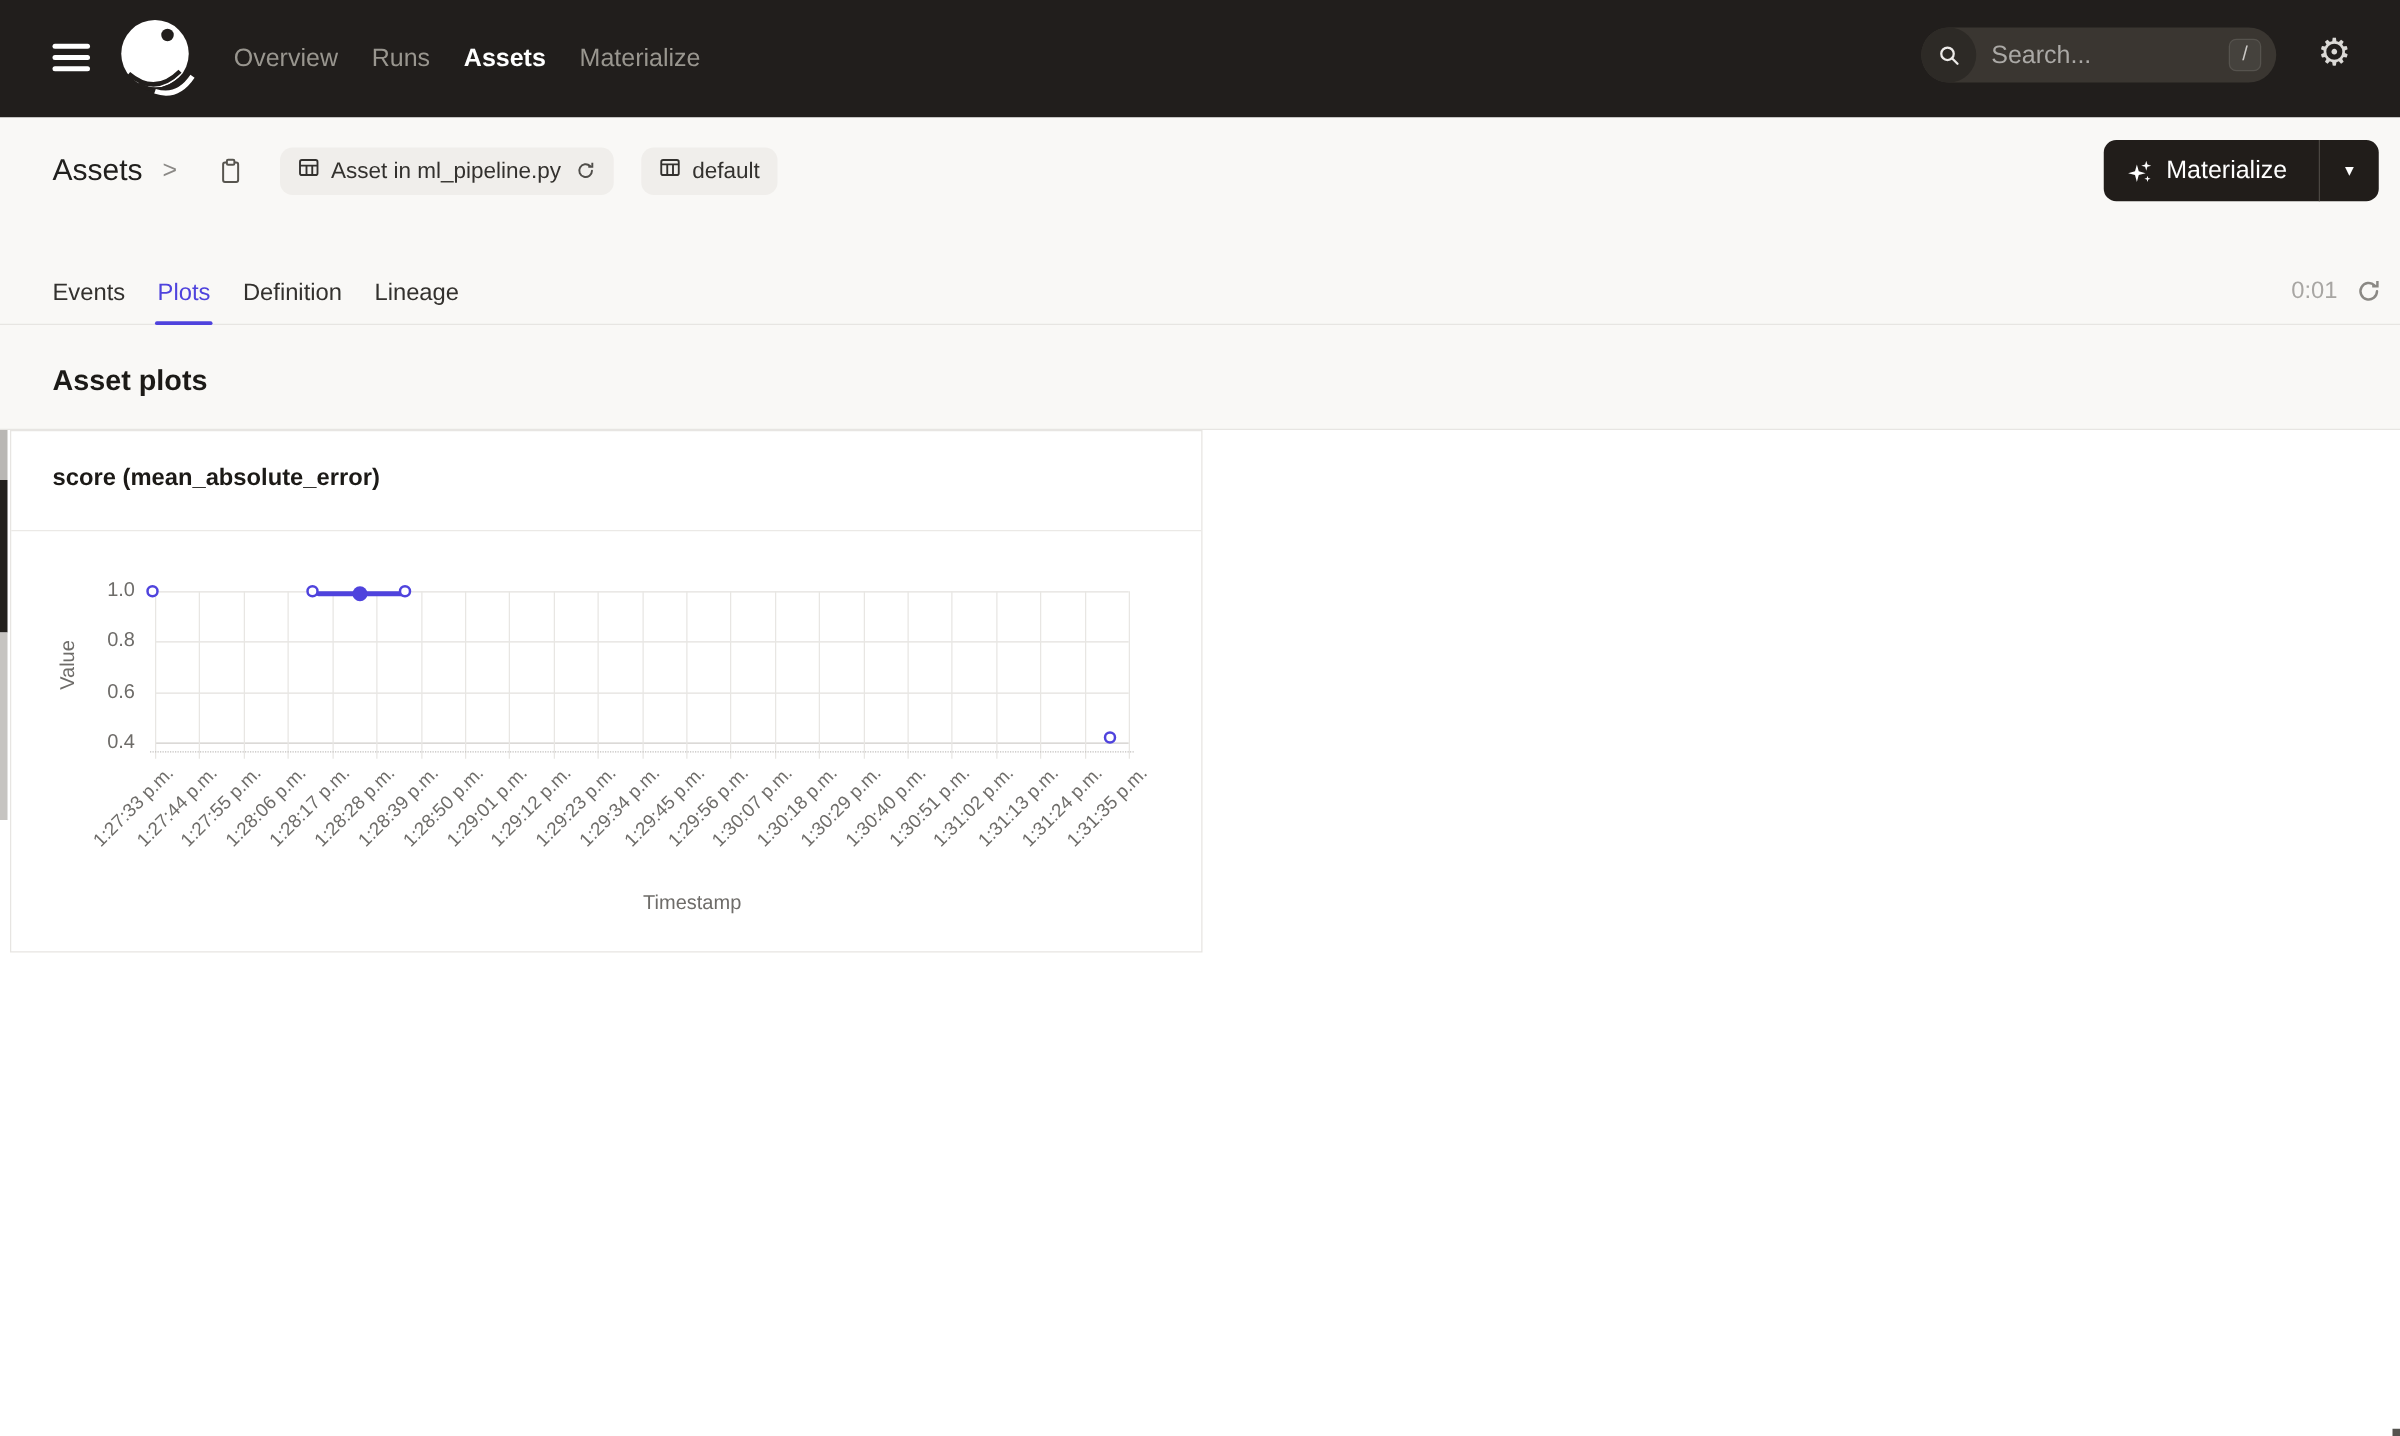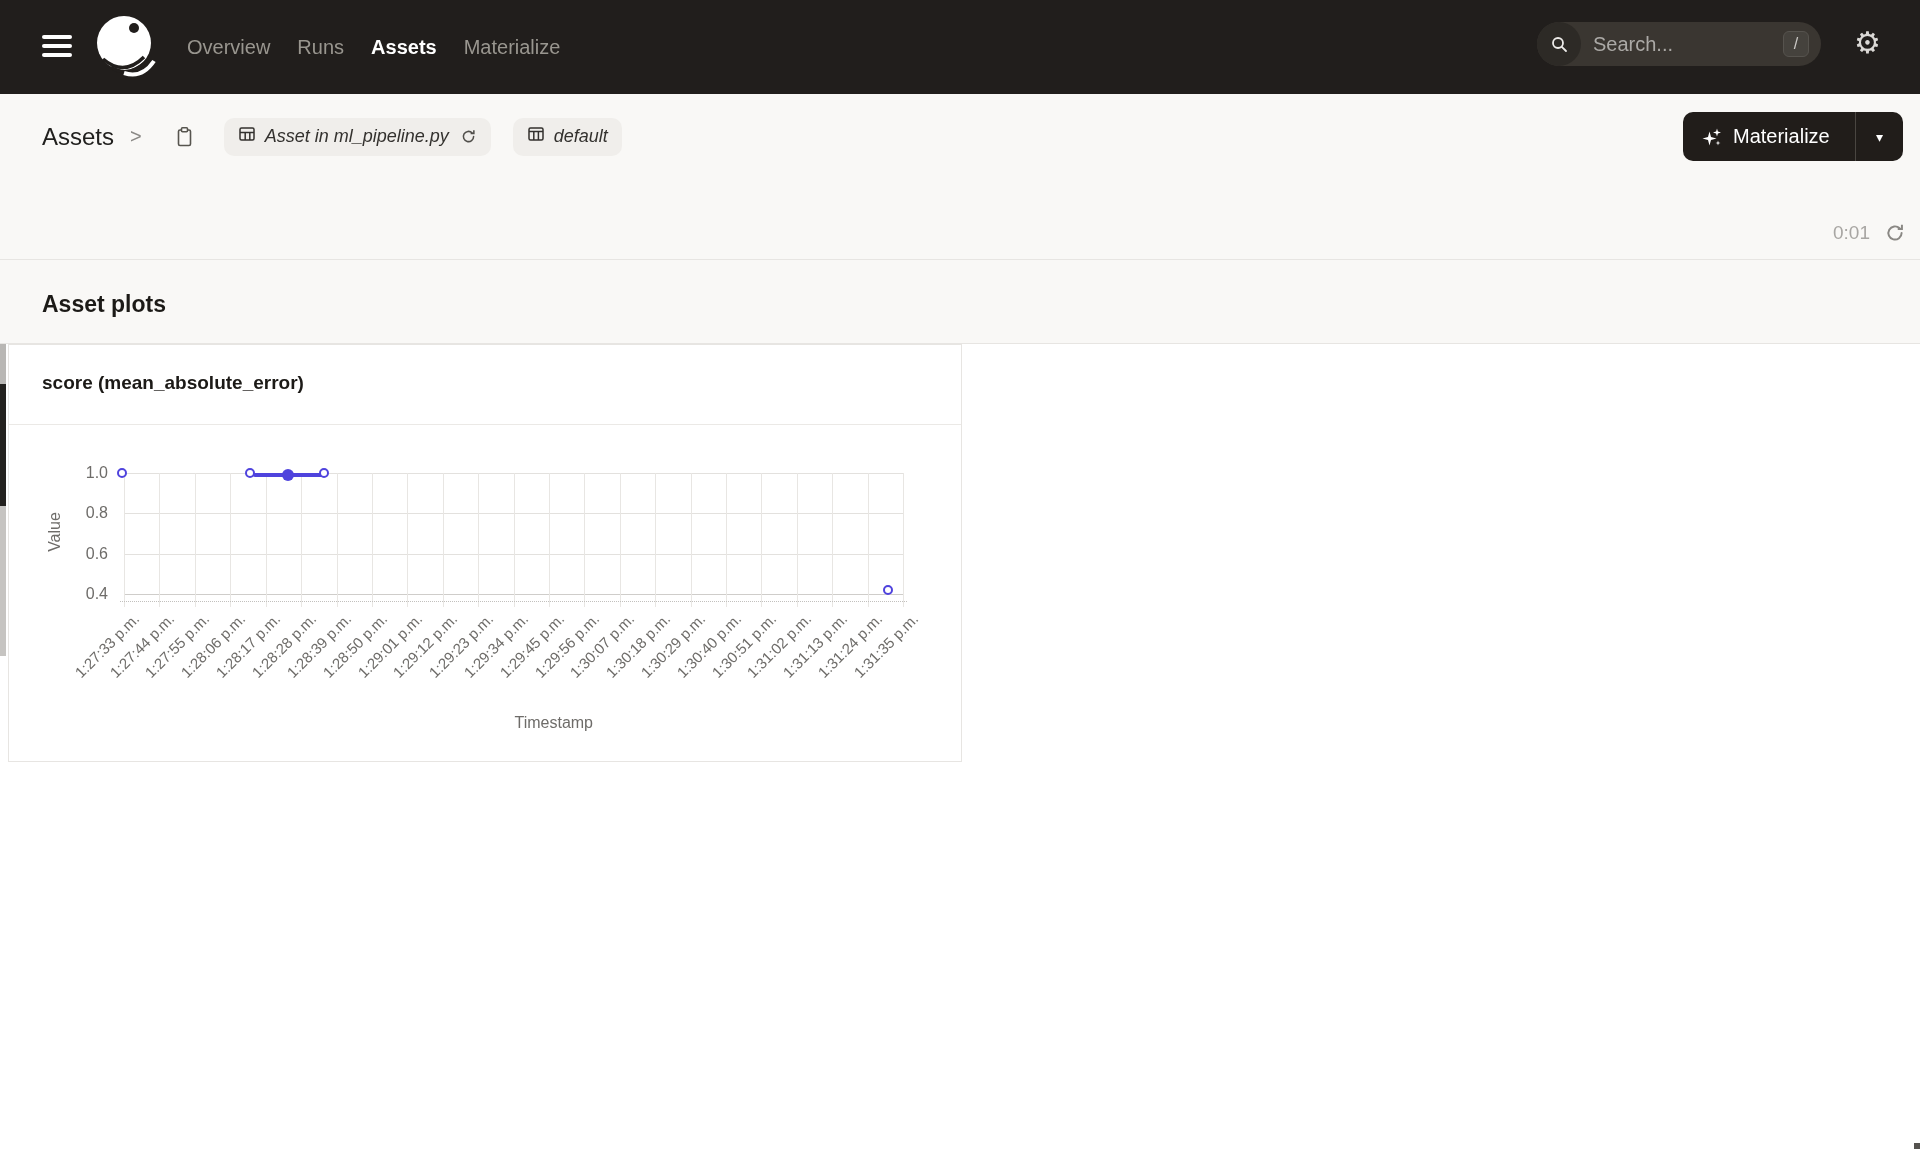--- a/index.html
+++ b/index.html
@@ -28,21 +28,21 @@
 
   
   #header-band{position:absolute;left:0;top:94px;width:1920px;height:250px;background:var(--header_band_bg,#F9F8F6);}
   .hline{position:absolute;left:0;width:1920px;height:1px;background:var(--border,#E7E5E2);}
 
   #breadcrumb-row{position:absolute;left:42px;top:112px;height:49px;display:flex;align-items:center;}
   #breadcrumb-root{font-size:24px;color:#21201E;cursor:pointer;}
   #breadcrumb-sep{font-size:20px;color:#8B8986;margin:0 16px;}
   #page-title{font-size:25px;font-weight:bold;color:var(--text_dark,#1C1A17);}
   #copy-btn{margin-left:16px;display:flex;align-items:center;cursor:pointer;}
-  #header-tags{display:flex;align-items:center;gap:22px;margin-left:30px;font-style:italic;}
+  #header-tags{display:flex;align-items:center;gap:22px;margin-left:30px;}
   .tag{height:38px;border-radius:10px;background:var(--tag_bg,#F0EEEB);display:flex;align-items:center;
        gap:9px;padding:0 14px;font-size:18px;color:#33312E;cursor:pointer;white-space:nowrap;}
   .tag svg{flex:0 0 auto;}
 
   #materialize-wrap{position:absolute;left:1683px;top:112px;width:220px;height:49px;border-radius:10px;
                     background:var(--materialize_bg,#211D1A);display:flex;color:#fff;}
   #materialize-main{display:flex;align-items:center;gap:10px;padding-left:18px;width:172px;height:100%;cursor:pointer;}
   #materialize-label{font-size:20px;font-weight:500;color:#fff;}
   #materialize-divider{width:1px;height:100%;background:#4A4641;}
   #materialize-caret{width:47px;height:100%;display:flex;align-items:center;justify-content:center;
@@ -174,20 +174,35 @@
         <path d="M17 14.5 L17.6 16.4 L19.5 17 L17.6 17.6 L17 19.5 L16.4 17.6 L14.5 17 L16.4 16.4 Z" fill="#ffffff"></path>
       </svg>
       <span id="materialize-label">Materialize</span>
     </div>
     <div id="materialize-divider"></div>
     <div id="materialize-caret">
       <span>▾</span>
     </div>
   </div>
 
+  <div id="tabs">
+      <div class="tab">
+        <span>Events</span>
+      </div>
+      <div class="tab active">
+        <span>Plots</span>
+        <div class="tab-underline"></div>
+      </div>
+      <div class="tab">
+        <span>Definition</span>
+      </div>
+      <div class="tab">
+        <span>Lineage</span>
+      </div>
+    </div>
   <div id="timer-row">
     <span id="timer-text">0:01</span>
     <span id="refresh-btn">
         <svg width="22" height="22" viewBox="0 0 20 20">
   <path d="M16 10a6 6 0 1 1-1.8-4.3" fill="none" stroke="#8A8884" stroke-width="1.8" stroke-linecap="round"></path>
   <polyline points="16.3,2.6 16.3,6.4 12.5,6.4" fill="none" stroke="#8A8884" stroke-width="1.8"></polyline>
         </svg>
       </span>
   </div>
 

